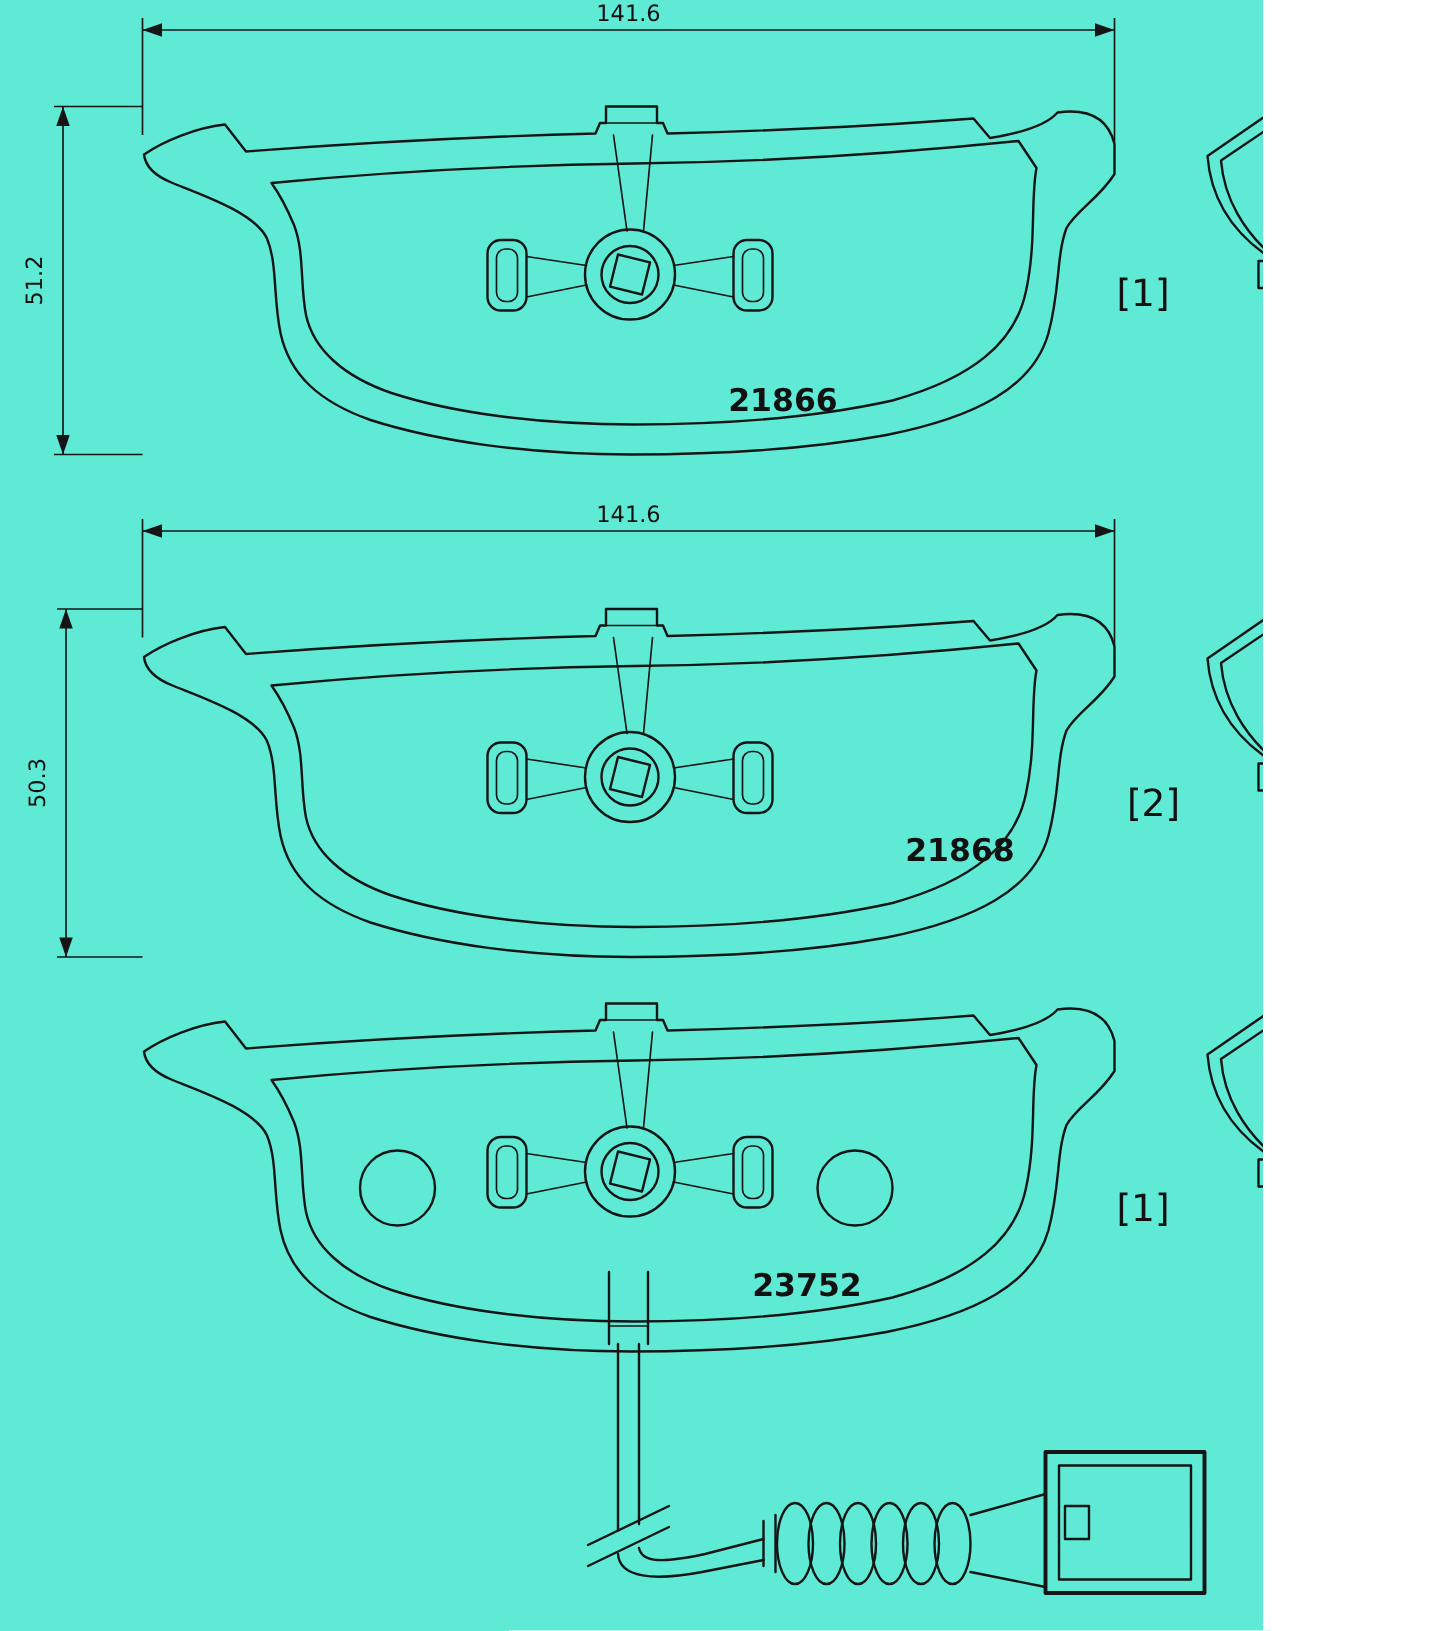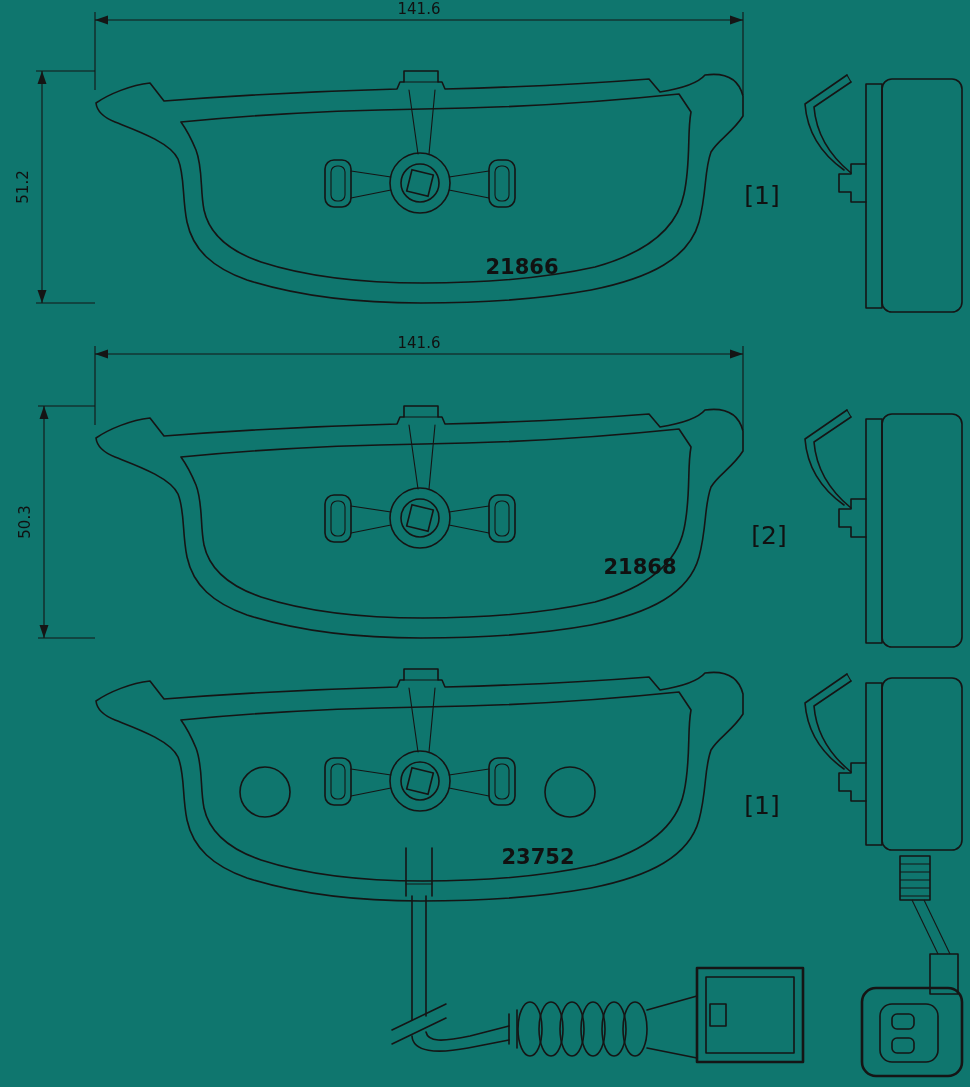--- a/index.html
+++ b/index.html
@@ -1,16 +1,16 @@
 <!DOCTYPE html>
 <html><head>
 <meta charset="utf-8">
 <style>
   html,body{margin:0;padding:0;background:#ffffff;}
-  .canvas{position:relative;width:970px;height:1087px;background:#0f766e;overflow:hidden;}
+  .canvas{position:relative;width:842px;height:1087px;background:#5eead4;overflow:hidden;}
   svg{display:block;}
   .ln{fill:none;stroke:#151515;stroke-width:1.6;stroke-linejoin:round;stroke-linecap:round;}
   .thin{stroke-width:1.1;}
   .ln2{fill:none;stroke:#151515;stroke-width:2.6;stroke-linejoin:round;}
   .dim{fill:none;stroke:#151515;stroke-width:1.1;}
   .arr{fill:#151515;stroke:none;}
   text{font-family:"DejaVu Sans","Liberation Sans",sans-serif;fill:#111;}
   .dim-t{font-size:15px;}
   .part{font-size:21px;font-weight:bold;}
   .qty{font-size:25px;}

